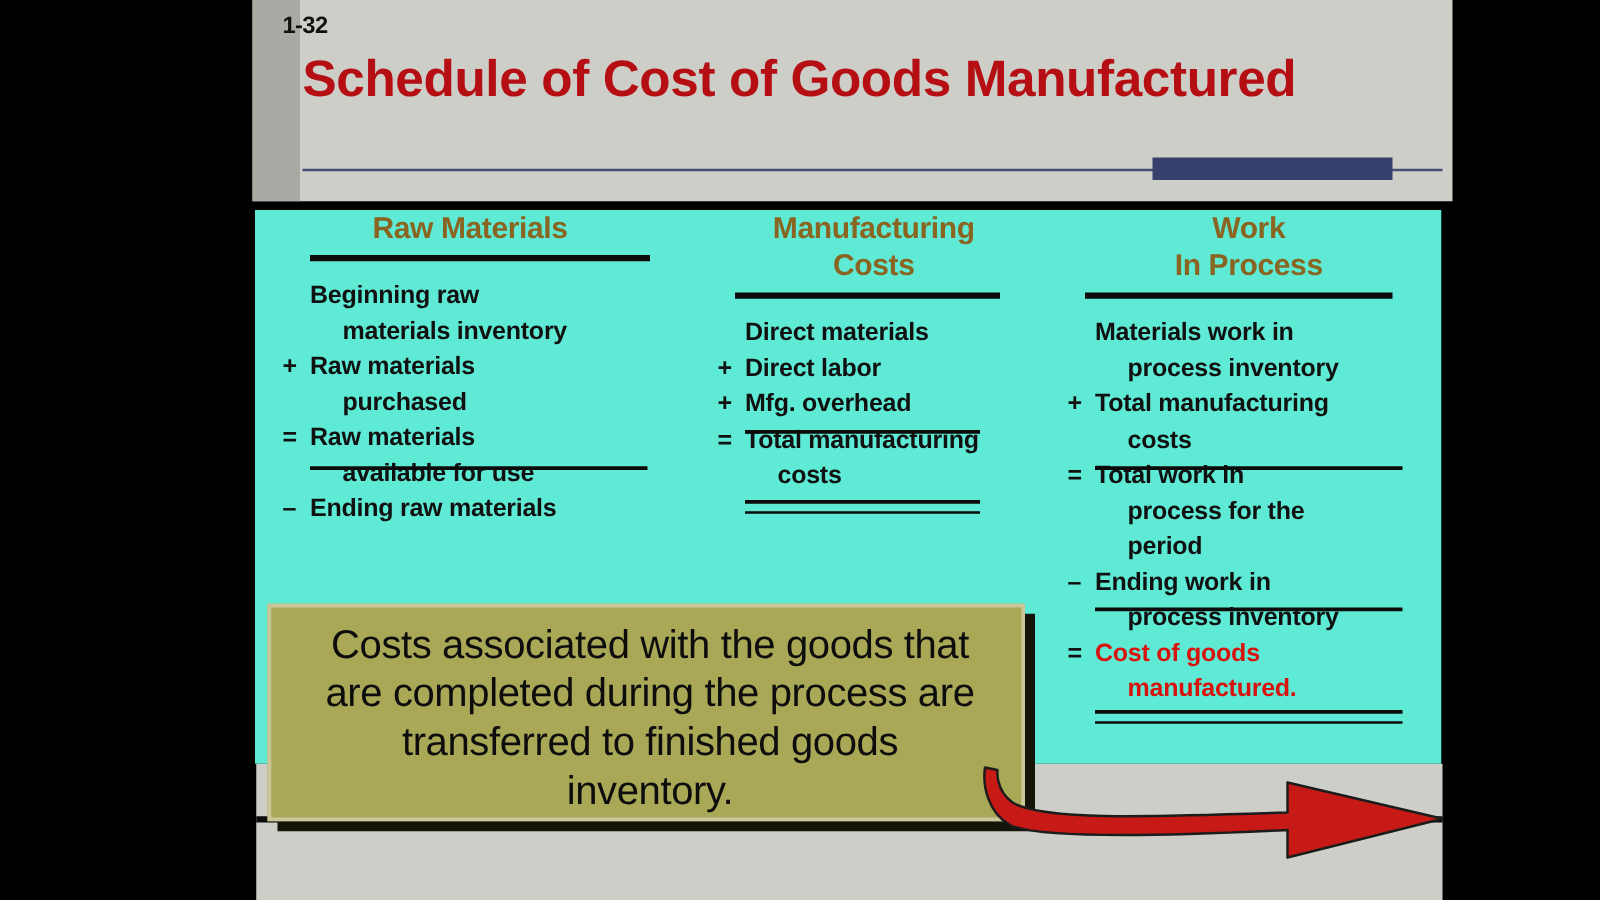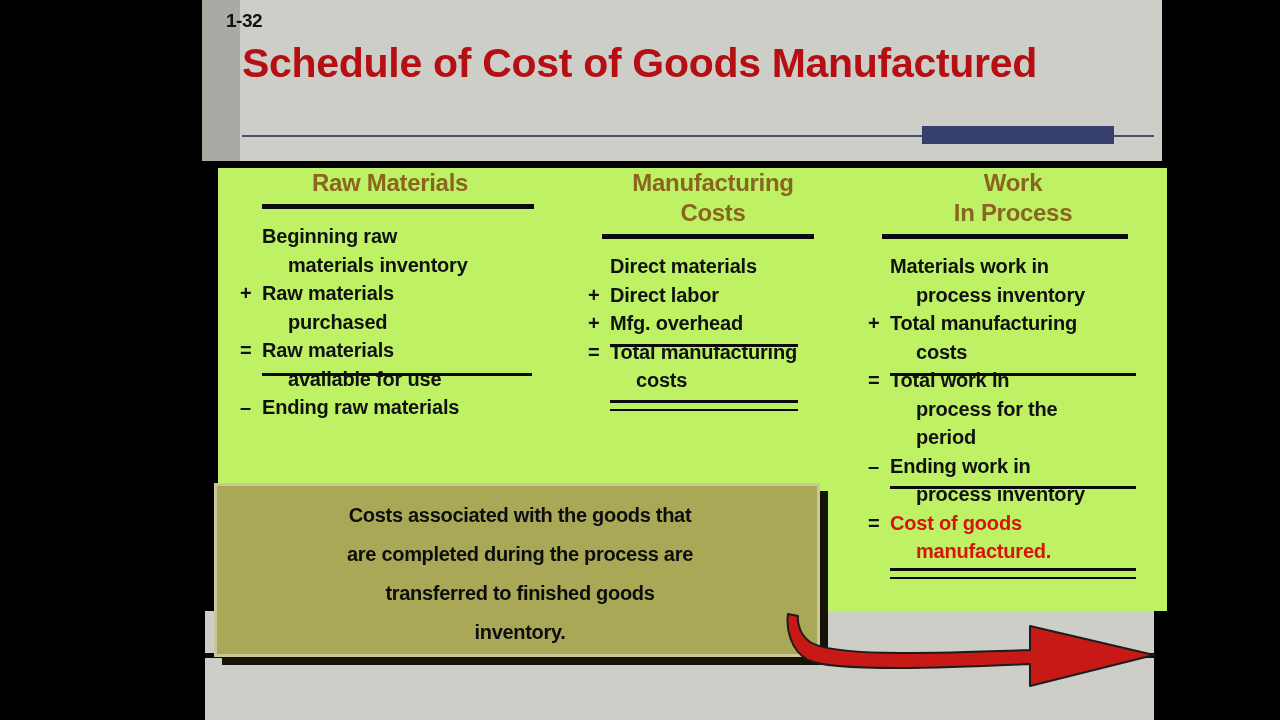--- a/index.html
+++ b/index.html
@@ -75,25 +75,25 @@
     left: 720px;
     top: 126px;
     width: 192px;
     height: 18px;
     background: #373f6d;
   }
 
   
   #content-panel {
     position: absolute;
-    left: 176px;
+    left: 162px;
     top: 168px;
     width: 949px;
     height: 443px;
-    background: #bef264;
+    background: #5eead4;
   }
   #panel-bottom-rule {
     position: absolute;
     left: 163px;
     top: 653px;
     width: 949px;
     height: 5px;
     background: #0b0b0b;
   }
   #footer-band {
@@ -191,22 +191,22 @@
     background: #a9a857;
     border: 3px solid #ccc79a;
     box-sizing: border-box;
   }
   #callout-text {
     position: absolute;
     left: 10px;
     top: 10px;
     width: 586px;
     text-align: center;
-    font-size: 20px;
-    font-weight: bold;
+    font-size: 32px;
+    font-weight: normal;
     color: #0d0d0d;
     line-height: 39px;
     letter-spacing: -0.3px;
   }
 
   
   #red-arrow {
     position: absolute;
     left: 740px;
     top: 598px;

